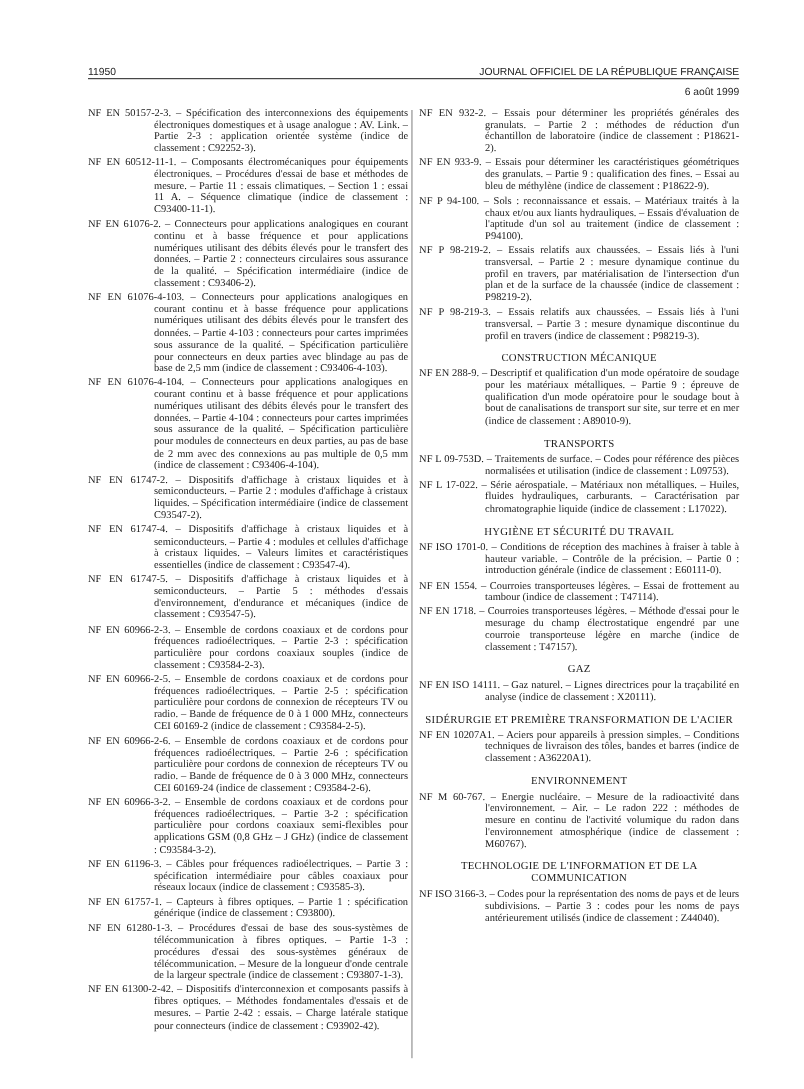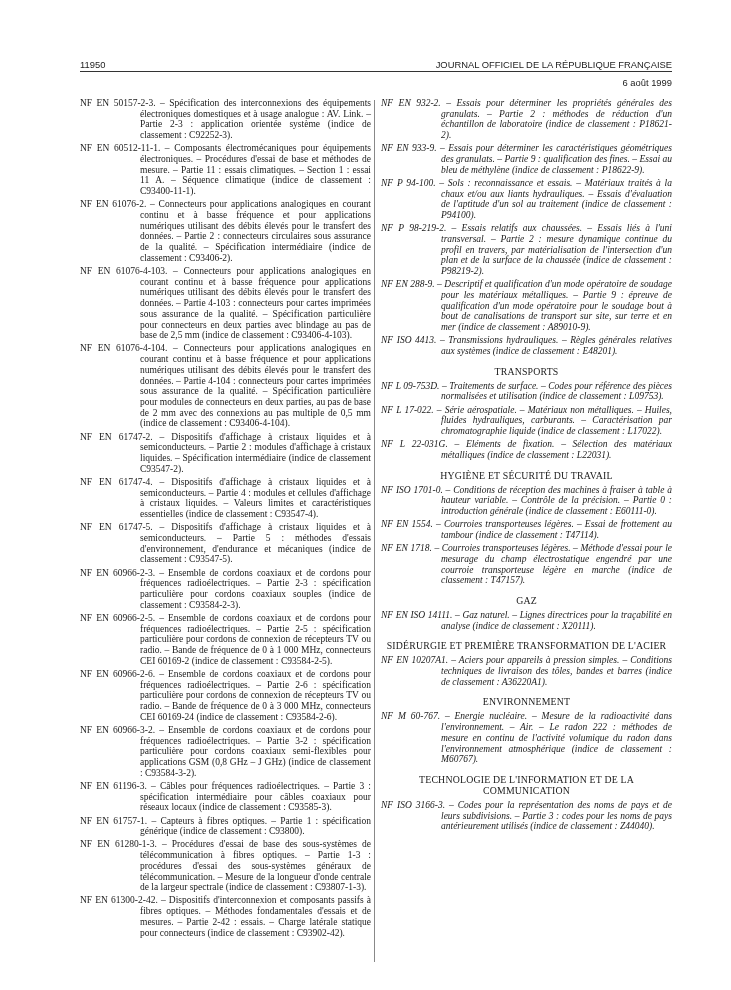--- a/index.html
+++ b/index.html
@@ -18,21 +18,21 @@
   .col {
     position: absolute; top: 98px; font-size: 9.5px; line-height: 10.7px;
   }
   .col.left { left: 80px; width: 291px; }
   .col.right { left: 381px; width: 291px; }
   .vline { position: absolute; left: 374px; top: 100px; width: 1px; height: 862px; background: #888; }
   .entry {
     padding-left: 60px; text-indent: -60px; text-align: justify;
     margin-bottom: 2.5px;
   }
-  .right .entry { padding-left: 60px; text-indent: -60px; font-style: italic; }
+  .right .entry { padding-left: 60px; text-indent: -60px; }
   .code { white-space: pre; margin-top: 16px; }
   .section {
     text-align: center; font-size: 9.8px; letter-spacing: 0.2px;
     margin: 9px 0 4px 0; line-height: 11px;
   }
   .section.first { margin-top: 0; }
 </style>
 </head>
 <body>
 
@@ -60,26 +60,26 @@
     <div class="entry"><span class="code">NF EN 61196-3.</span><span> – Câbles pour fréquences radioélectriques. – Partie 3 : spécification intermédiaire pour câbles coaxiaux pour réseaux locaux (indice de classement : C93585-3).</span></div>
     <div class="entry"><span class="code">NF EN 61757-1.</span><span> – Capteurs à fibres optiques. – Partie 1 : spécification générique (indice de classement : C93800).</span></div>
     <div class="entry"><span class="code">NF EN 61280-1-3.</span><span> – Procédures d'essai de base des sous-systèmes de télécommunication à fibres optiques. – Partie 1-3 : procédures d'essai des sous-systèmes généraux de télécommunication. – Mesure de la longueur d'onde centrale de la largeur spectrale (indice de classement : C93807-1-3).</span></div>
     <div class="entry"><span class="code">NF EN 61300-2-42.</span><span> – Dispositifs d'interconnexion et composants passifs à fibres optiques. – Méthodes fondamentales d'essais et de mesures. – Partie 2-42 : essais. – Charge latérale statique pour connecteurs (indice de classement : C93902-42).</span></div>
   </div>
 <div class="col right" id="right-col">
     <div class="entry"><span class="code">NF EN 932-2.</span><span> – Essais pour déterminer les propriétés générales des granulats. – Partie 2 : méthodes de réduction d'un échantillon de laboratoire (indice de classement : P18621-2).</span></div>
     <div class="entry"><span class="code">NF EN 933-9.</span><span> – Essais pour déterminer les caractéristiques géométriques des granulats. – Partie 9 : qualification des fines. – Essai au bleu de méthylène (indice de classement : P18622-9).</span></div>
     <div class="entry"><span class="code">NF P 94-100.</span><span> – Sols : reconnaissance et essais. – Matériaux traités à la chaux et/ou aux liants hydrauliques. – Essais d'évaluation de l'aptitude d'un sol au traitement (indice de classement : P94100).</span></div>
     <div class="entry"><span class="code">NF P 98-219-2.</span><span> – Essais relatifs aux chaussées. – Essais liés à l'uni transversal. – Partie 2 : mesure dynamique continue du profil en travers, par matérialisation de l'intersection d'un plan et de la surface de la chaussée (indice de classement : P98219-2).</span></div>
+    <div class="entry"><span class="code">NF P 98-219-3.</span><span> – Essais relatifs aux chaussées. – Essais liés à l'uni transversal. – Partie 3 : mesure dynamique discontinue du profil en travers (indice de classement : P98219-3).</span></div>
+    <div class="section">CONSTRUCTION MÉCANIQUE</div>
     <div class="entry"><span class="code">NF EN 288-9.</span><span> – Descriptif et qualification d'un mode opératoire de soudage pour les matériaux métalliques. – Partie 9 : épreuve de qualification d'un mode opératoire pour le soudage bout à bout de canalisations de transport sur site, sur terre et en mer (indice de classement : A89010-9).</span></div>
-    <div class="entry"><span class="code">NF ISO 4413.</span><span> – Transmissions hydrauliques. – Règles générales relatives aux systèmes (indice de classement : E48201).</span></div>
     <div class="section">TRANSPORTS</div>
     <div class="entry"><span class="code">NF L 09-753D.</span><span> – Traitements de surface. – Codes pour référence des pièces normalisées et utilisation (indice de classement : L09753).</span></div>
     <div class="entry"><span class="code">NF L 17-022.</span><span> – Série aérospatiale. – Matériaux non métalliques. – Huiles, fluides hydrauliques, carburants. – Caractérisation par chromatographie liquide (indice de classement : L17022).</span></div>
-    <div class="entry"><span class="code">NF L 22-031G.</span><span> – Eléments de fixation. – Sélection des matériaux métalliques (indice de classement : L22031).</span></div>
     <div class="section">HYGIÈNE ET SÉCURITÉ DU TRAVAIL</div>
     <div class="entry"><span class="code">NF ISO 1701-0.</span><span> – Conditions de réception des machines à fraiser à table à hauteur variable. – Contrôle de la précision. – Partie 0 : introduction générale (indice de classement : E60111-0).</span></div>
     <div class="entry"><span class="code">NF EN 1554.</span><span> – Courroies transporteuses légères. – Essai de frottement au tambour (indice de classement : T47114).</span></div>
     <div class="entry"><span class="code">NF EN 1718.</span><span> – Courroies transporteuses légères. – Méthode d'essai pour le mesurage du champ électrostatique engendré par une courroie transporteuse légère en marche (indice de classement : T47157).</span></div>
     <div class="section">GAZ</div>
     <div class="entry"><span class="code">NF EN ISO 14111.</span><span> – Gaz naturel. – Lignes directrices pour la traçabilité en analyse (indice de classement : X20111).</span></div>
     <div class="section">SIDÉRURGIE ET PREMIÈRE TRANSFORMATION DE L'ACIER</div>
     <div class="entry"><span class="code">NF EN 10207A1.</span><span> – Aciers pour appareils à pression simples. – Conditions techniques de livraison des tôles, bandes et barres (indice de classement : A36220A1).</span></div>
     <div class="section">ENVIRONNEMENT</div>
     <div class="entry"><span class="code">NF M 60-767.</span><span> – Energie nucléaire. – Mesure de la radioactivité dans l'environnement. – Air. – Le radon 222 : méthodes de mesure en continu de l'activité volumique du radon dans l'environnement atmosphérique (indice de classement : M60767).</span></div>

